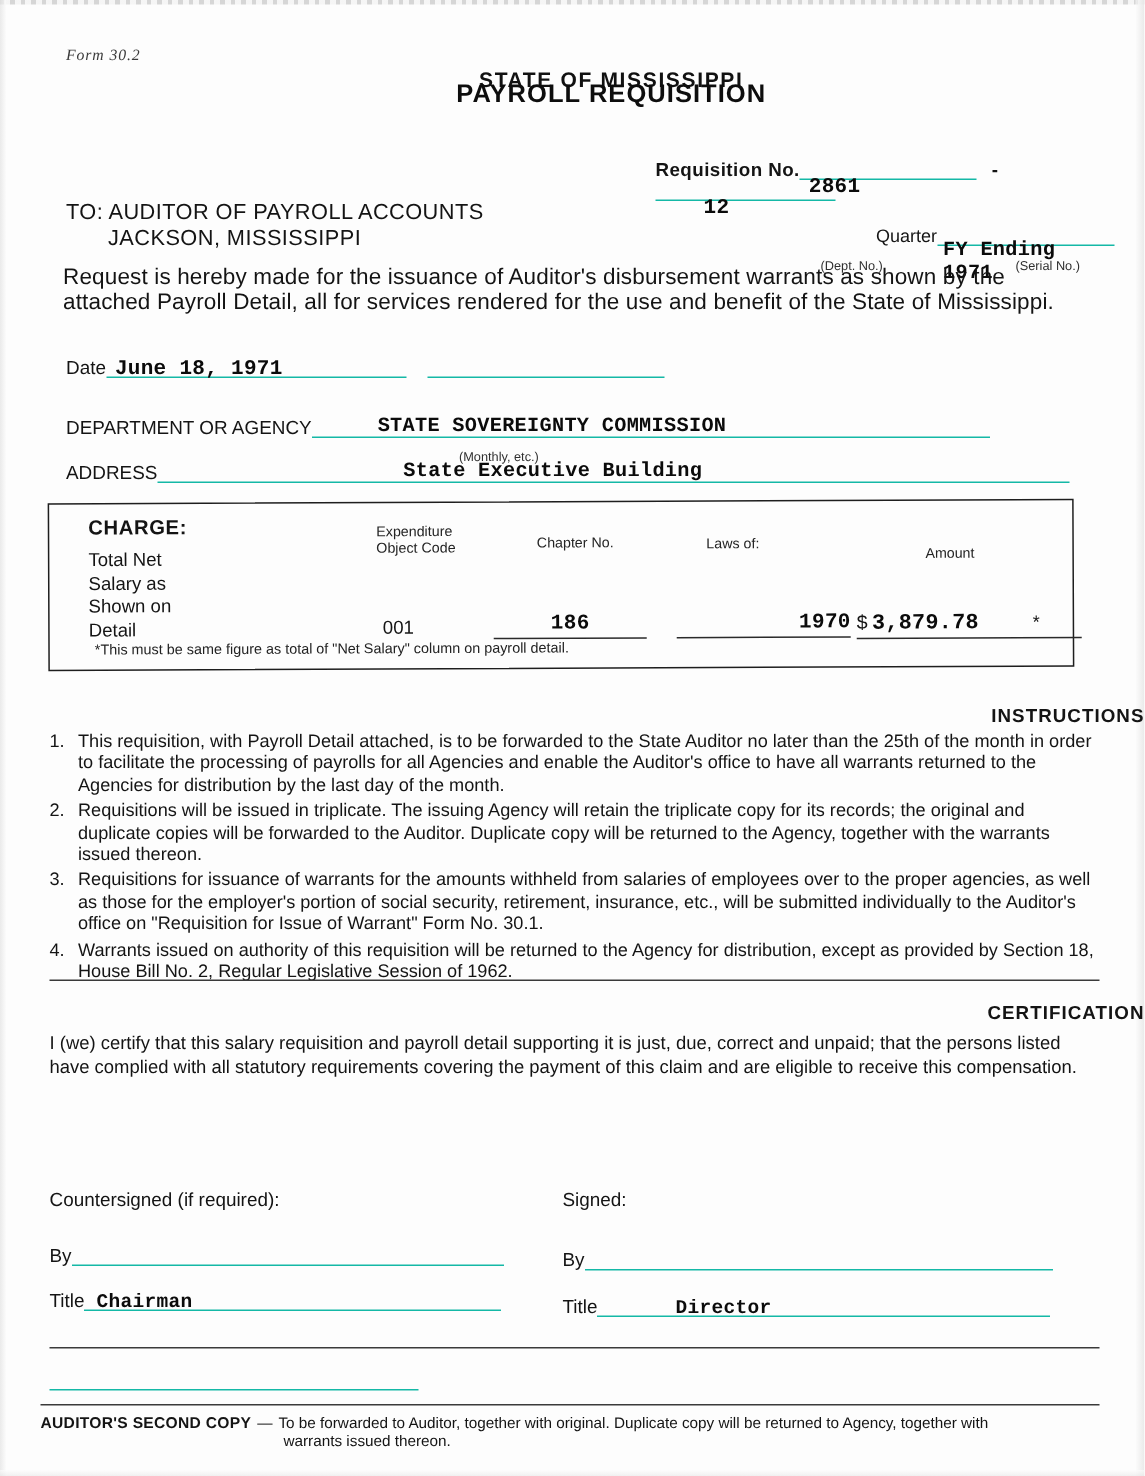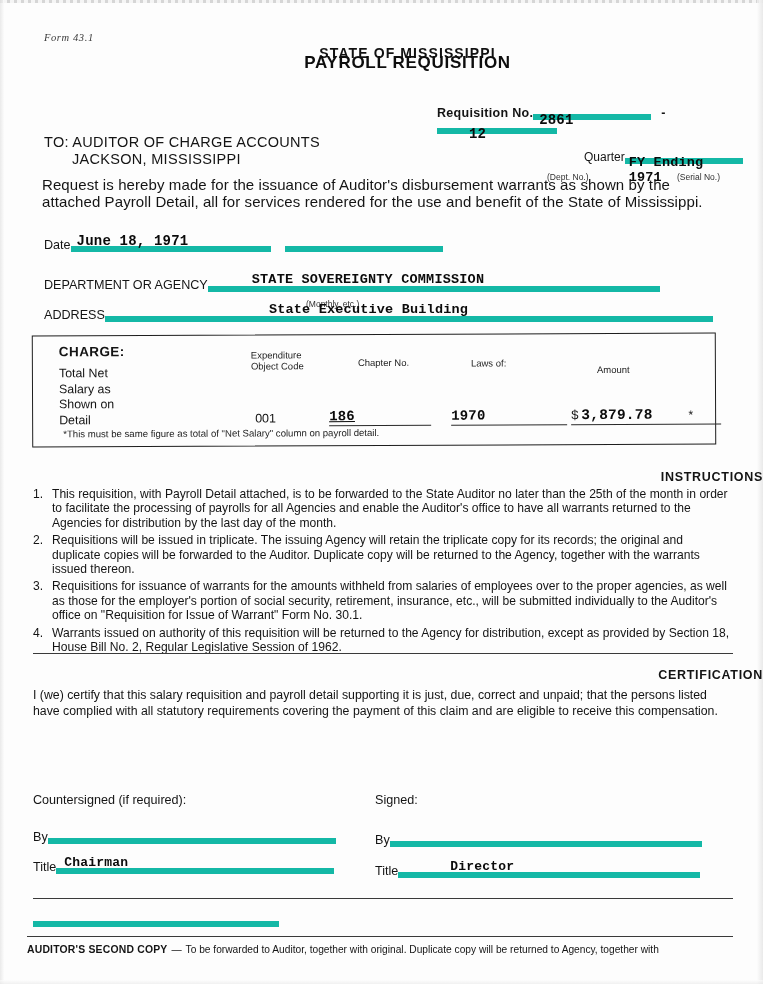--- a/index.html
+++ b/index.html
@@ -37,21 +37,21 @@
     font-size:14px;font-weight:bold;letter-spacing:1.1px;color:#111;
     padding-left:52px;box-sizing:border-box;
   }
   .title2{
     position:absolute;left:0;top:53px;width:763px;text-align:center;
     font-size:17px;font-weight:bold;letter-spacing:.7px;color:#0d0d0d;
     padding-left:52px;box-sizing:border-box;
   }
 
   .req-line{position:absolute;left:437px;top:106px;font-size:12.5px;font-weight:bold;letter-spacing:.3px;}
-  .rule{display:inline-block;border-bottom:6px solid #14b8a6;vertical-align:bottom;}
+  .rule{display:inline-block;border-bottom:1px solid #14b8a6;vertical-align:bottom;}
   .typed{
     font-family:"Liberation Mono", monospace;
     font-weight:bold;color:#0b0b0b;letter-spacing:.2px;
   }
   .small-lbl{
     position:absolute;font-size:8.5px;color:#2f2f2f;
     font-family:"Liberation Sans", sans-serif;
     margin-top:48px;
   }
 
@@ -102,21 +102,21 @@
 </head>
 <body>
 
 <div class="page">
 
   <div class="edge-top"></div>
   <div class="edge-left"></div>
   <div class="edge-right"></div>
   <div class="edge-bottom"></div>
 
-  <div class="form-no">Form 43.1</div>
+  <div class="form-no">Form 30.2</div>
 
   <div class="title1">STATE OF MISSISSIPPI</div>
   <div class="title2">PAYROLL REQUISITION</div>
 
   <div class="req-line">
     <span>Requisition No.</span><span class="rule" style="width:118px;position:relative;">
       <span class="typed" style="position:absolute;left:6px;top:-2px;font-size:14px;">2861</span>
     </span><span style="display:inline-block;width:10px;"></span><span>-</span><span style="display:inline-block;width:8px;"></span><span class="rule" style="width:120px;position:relative;">
       <span class="typed" style="position:absolute;left:32px;top:-2px;font-size:14px;text-align:center;">12</span>
     </span>
@@ -124,21 +124,21 @@
   <div class="small-lbl" style="left:547px;top:124px;">(Dept. No.)</div>
   <div class="small-lbl" style="left:677px;top:124px;">(Serial No.)</div>
 
   <div class="quarter">
     <span>Quarter</span><span class="rule" style="width:118px;position:relative;">
       <span class="typed" style="position:absolute;left:4px;top:-3px;font-size:13.5px;">FY Ending 1971</span>
     </span>
   </div>
 
   <div class="to-block">
-    <div>TO:  AUDITOR OF CHARGE ACCOUNTS</div>
+    <div>TO:  AUDITOR OF PAYROLL ACCOUNTS</div>
     <div class="l2">JACKSON, MISSISSIPPI</div>
   </div>
 
   <div class="request-par">Request is hereby made for the issuance of Auditor's disbursement warrants as shown by the attached Payroll Detail, all for services rendered for the use and benefit of the State of Mississippi.</div>
 
   <div class="datarow" style="left:44px;top:238px;text-align:right;">
     <span>Date</span><span class="rule" style="width:200px;position:relative;">
       <span class="typed" style="position:absolute;left:6px;top:-13px;font-size:14px;">June 18, 1971</span>
     </span><span style="display:inline-block;width:14px;"></span><span class="rule" style="width:158px;"></span>
   </div>
@@ -167,31 +167,31 @@
         <div>Shown on</div>
         <div>Detail</div>
       </div>
 
       <div class="col-hdr" style="left:218px;top:14px;">
         <div>Expenditure</div>
         <div>Object Code</div>
       </div>
       <div class="col-hdr" style="left:325px;top:22px;">Chapter No.</div>
       <div class="col-hdr" style="left:438px;top:23px;">Laws of:</div>
-      <div class="col-hdr" style="left:564px;top:30px;">Amount</div>
+      <div class="col-hdr" style="left:584px;top:30px;">Amount</div>
 
       <div class="col-val" style="left:222px;top:76px;">001</div>
 
       <div style="position:absolute;left:296px;top:73px;width:102px;">
-        <div class="typed" style="font-size:14px;text-decoration:underline;">186</div>
+        <div class="typed" style="font-size:14px;text-align:center;">186</div>
         <div style="border-bottom:1.4px solid #2a2a2a;margin-top:1px;"></div>
       </div>
 
       <div style="position:absolute;left:418px;top:73px;width:116px;">
-        <div class="typed" style="font-size:14px;text-align:left;font-family:Liberation Mono, monospace;">1970</div>
+        <div class="typed" style="font-size:14px;text-align:right;font-family:Liberation Mono, monospace;">1970</div>
         <div style="border-bottom:1.4px solid #2a2a2a;margin-top:1px;"></div>
       </div>
 
       <div style="position:absolute;left:538px;top:73px;width:150px;">
         <div style="font-size:13px;">
           <span>$</span><span class="typed" style="font-size:14.5px;margin-left:3px;">3,879.78</span>
         </div>
         <div style="border-bottom:1.2px solid #2a2a2a;margin-top:1px;"></div>
       </div>
 
@@ -258,15 +258,16 @@
   <div class="auditor-use">
     <span class="rule" style="width:246px;position:relative;">
       <span class="typed" style="position:absolute;left:8px;top:-13px;font-size:13px;"></span>
     </span>
   </div>
 
   <div class="hr-thin" style="left:27px;top:936px;width:706px;"></div>
 
   <div class="second-copy">
     <b>AUDITOR'S SECOND COPY</b><span style="margin:0 4px;">—</span><span>To be forwarded to Auditor, together with original.  Duplicate copy will be returned to Agency, together with</span>
+    <div style="margin-left:162px;">warrants issued thereon.</div>
   </div>
 
 </div>
 
 </body></html>

